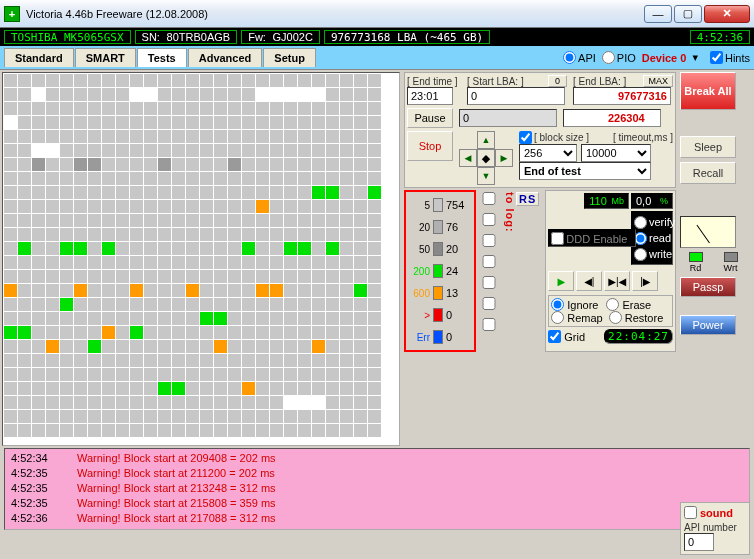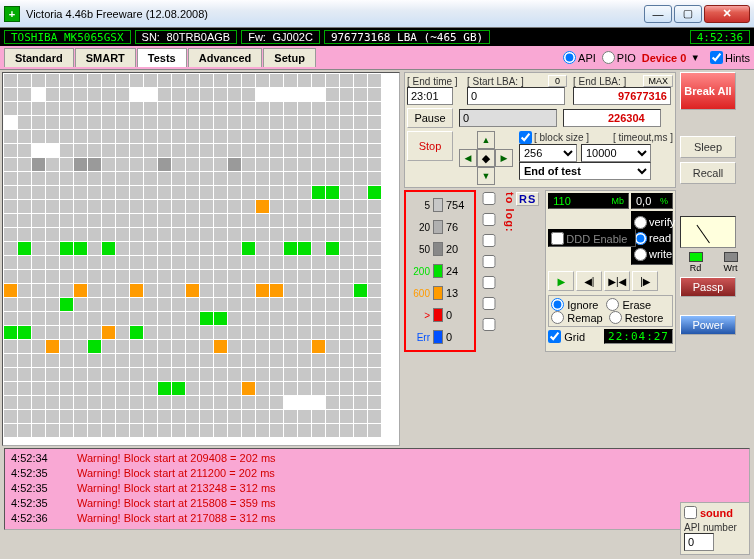--- a/index.html
+++ b/index.html
@@ -7,21 +7,21 @@
 .titlebar { height: 28px; background: linear-gradient(#fdfdff,#e3ebf5 40%,#cde0f5); display: flex; align-items: center; padding: 0 4px; border-bottom: 1px solid #777; }
 .titlebar .tb-icon { width: 16px; height: 16px; background: #0a0; border: 1px solid #060; margin-right: 6px; display: flex; align-items: center; justify-content: center; color: #fff; font-weight: bold; }
 .titlebar .title { flex: 1; color: #000; }
 .winbtns { display: flex; gap: 2px; }
 .winbtn { width: 28px; height: 18px; border: 1px solid #5a7aa0; border-radius: 3px; display: flex; align-items: center; justify-content: center; background: linear-gradient(#f5f9fd,#cfe3f7); }
 .winbtn.close { background: linear-gradient(#f7a3a0,#e05b4f 40%,#c9302c); border-color:#8b1e18; width: 46px; }
 .winbtn.close .x { color: #fff; font-weight: bold; }
 .infobar { background: #000; height: 18px; display: flex; align-items: stretch; gap: 4px; padding: 2px 4px; }
 .infobar .cell { border: 1px solid #0a0; padding: 0 6px; display: flex; align-items: center; color: #0f0; font-family: monospace; font-size: 11px; }
 .infobar .cell.white { color: #fff; }
-.topstrip { background: #f9a8d4; height: 24px; display: flex; align-items: center; padding: 0 4px; border-bottom: 1px solid #888; }
+.topstrip { background: #7dd3fc; height: 24px; display: flex; align-items: center; padding: 0 4px; border-bottom: 1px solid #888; }
 .tabs { display: flex; gap: 1px; }
 .tab { padding: 3px 10px; background: #ece9d8; border: 1px solid #999; border-bottom: none; font-weight: bold; color: #000; }
 .tab.active { background: #fff; }
 .topright { margin-left: auto; display: flex; align-items: center; gap: 6px; }
 .radio { display: inline-flex; align-items: center; gap: 2px; }
 .radio input { margin: 0; }
 .device { color: #d40000; font-weight: bold; }
 .hints { display: flex; align-items: center; gap: 2px; margin-left: 6px; }
 .mainrow { display: flex; height: 378px; }
 .gridpane { width: 398px; background: #fff; border: 1px inset #aaa; margin: 2px; position: relative; overflow: hidden; }
@@ -930,21 +930,21 @@
           <input type="checkbox" style="">
           <input type="checkbox" style="">
           <input type="checkbox" style="">
           <input type="checkbox" style="">
           <input type="checkbox" style="">
           <input type="checkbox" style="">
         </div>
       <div class="vlog"><span style="color:#00a;writing-mode:horizontal-tb;display:block;border:1px outset #fff;background:#ece9d8;padding:0 2px;margin-bottom:4px;">RS</span><span>to log:</span></div>
       <div class="rightstats">
         <div class="row" style="gap:2px;">
-          <div class="blackbox" style="flex:1;">
+          <div class="blackbox" style="flex:1;margin-left:36px;">
               <span>110</span>
               <span class="unit">Mb</span>
             </div>
           <div class="blackbox v2" style="width:42px;">
               <span>0,0</span>
               <span class="unit">%</span>
             </div>
         </div>
         <div class="row" style="gap:18px;">
           <div class="blackbox" style="flex:1;">
@@ -998,21 +998,21 @@
                 <input type="radio" style="">
                 <span>Restore</span>
               </label>
           </div>
         </div>
         <div class="row" style="gap:6px;">
           <label class="radiorow">
               <input type="checkbox" checked="" style="">
               <span>Grid</span>
             </label>
-          <span class="seg" style="margin-left:auto;">22:04:27</span>
+          <span class="seg" style="margin-left:auto;border-radius:6px;">22:04:27</span>
         </div>
       </div>
     </div>
   </div>
 
   <div class="rightcol">
     <div class="rbtn-red" style="height:38px;line-height:12px;">Break All</div>
     <div style="height:18px;"></div>
     <div class="rbtn-grey">Sleep</div>
     <div class="rbtn-grey">Recall</div>

